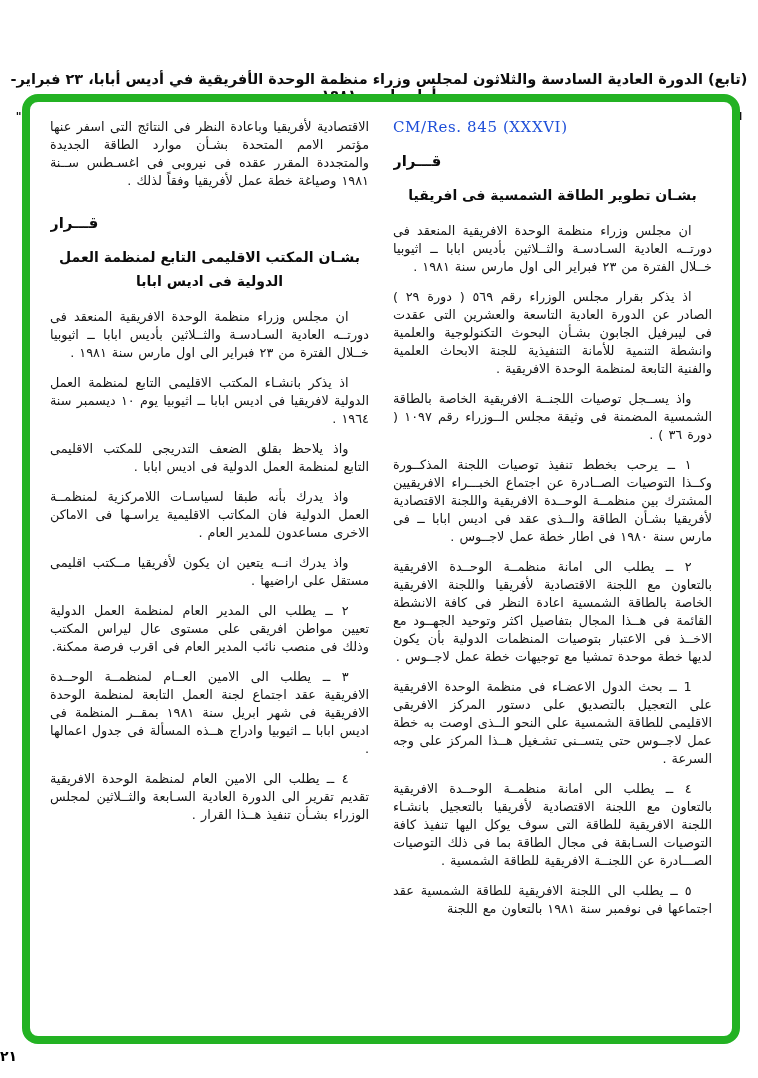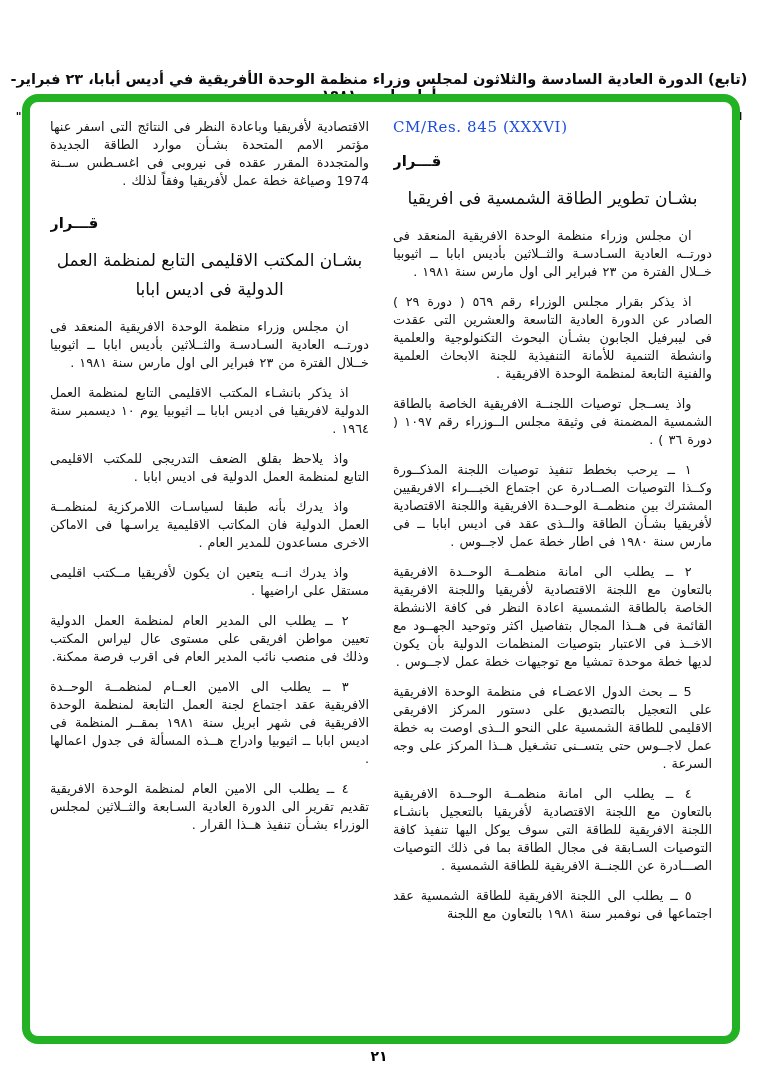--- a/index.html
+++ b/index.html
@@ -70,22 +70,22 @@
     direction: rtl;
     text-align: left;
     font-size: 15px;
     font-weight: bold;
     margin: 6px 0 14px 0;
     color: #0c0c0c;
   }
   .res-subject {
     direction: rtl;
     text-align: center;
-    font-size: 17px;
-    font-weight: normal;
+    font-size: 14px;
+    font-weight: bold;
     margin-bottom: 14px;
     color: #0c0c0c;
     line-height: 1.7;
   }
   .para {
     direction: rtl;
     text-align: justify;
     font-size: 12.8px;
     line-height: 18px;
     text-indent: 1.6em;
@@ -94,21 +94,20 @@
     color: #151515;
   }
   .para.no-indent { text-indent: 0; }
   .spacer-sm { height: 6px; }
   
   .page-number {
     position: absolute;
     left: 0;
     right: 0;
     top: 1048px;
-    text-align: center;
     font-size: 14px;
     font-weight: bold;
     letter-spacing: 2px;
     color: #000;
   }
 </style>
 </head>
 <body>
 
 <header class="doc-header">
@@ -122,28 +121,28 @@
     <section class="col">
       <div class="res-code">CM/Res. 845 (XXXVI)</div>
       <h2 class="res-heading">قـــرار</h2>
       <h3 class="res-subject">بشـان تطوير الطاقة الشمسية فى افريقيا</h3>
       <div>
           <p class="para">ان مجلس وزراء منظمة الوحدة الافريقية المنعقد فى دورتــه العادية السـادسـة والثــلاثين بأديس ابابا ــ اثيوبيا خــلال الفترة من ٢٣ فبراير الى اول مارس سنة ١٩٨١ .</p>
           <p class="para">اذ يذكر بقرار مجلس الوزراء رقم ٥٦٩ ( دورة ٢٩ ) الصادر عن الدورة العادية التاسعة والعشرين التى عقدت فى ليبرفيل الجابون بشـأن البحوث التكنولوجية والعلمية وانشطة التنمية للأمانة التنفيذية للجنة الابحاث العلمية والفنية التابعة لمنظمة الوحدة الافريقية .</p>
           <p class="para">واذ يســجل توصيات اللجنــة الافريقية الخاصة بالطاقة الشمسية المضمنة فى وثيقة مجلس الــوزراء رقم ١٠٩٧ ( دورة ٣٦ ) .</p>
           <p class="para">١ ــ يرحب بخطط تنفيذ توصيات اللجنة المذكــورة وكــذا التوصيات الصــادرة عن اجتماع الخبـــراء الافريقيين المشترك بين منظمــة الوحــدة الافريقية واللجنة الاقتصادية لأفريقيا بشـأن الطاقة والــذى عقد فى اديس ابابا ــ فى مارس سنة ١٩٨٠ فى اطار خطة عمل لاجــوس .</p>
           <p class="para">٢ ــ يطلب الى امانة منظمــة الوحــدة الافريقية بالتعاون مع اللجنة الاقتصادية لأفريقيا واللجنة الافريقية الخاصة بالطاقة الشمسية اعادة النظر فى كافة الانشطة القائمة فى هــذا المجال بتفاصيل اكثر وتوحيد الجهــود مع الاخــذ فى الاعتبار بتوصيات المنظمات الدولية بأن يكون لديها خطة موحدة تمشيا مع توجيهات خطة عمل لاجــوس .</p>
-          <p class="para">5 ــ بحث الدول الاعضـاء فى منظمة الوحدة الافريقية على التعجيل بالتصديق على دستور المركز الافريقى الاقليمى للطاقة الشمسية على النحو الــذى اوصت به خطة عمل لاجــوس حتى يتســنى تشـغيل هــذا المركز على وجه السرعة .</p>
+          <p class="para">1 ــ بحث الدول الاعضـاء فى منظمة الوحدة الافريقية على التعجيل بالتصديق على دستور المركز الافريقى الاقليمى للطاقة الشمسية على النحو الــذى اوصت به خطة عمل لاجــوس حتى يتســنى تشـغيل هــذا المركز على وجه السرعة .</p>
           <p class="para">٤ ــ يطلب الى امانة منظمــة الوحــدة الافريقية بالتعاون مع اللجنة الاقتصادية لأفريقيا بالتعجيل بانشـاء اللجنة الافريقية للطاقة التى سوف يوكل اليها تنفيذ كافة التوصيات السـابقة فى مجال الطاقة بما فى ذلك التوصيات الصـــادرة عن اللجنــة الافريقية للطاقة الشمسية .</p>
           <p class="para">٥ ــ يطلب الى اللجنة الافريقية للطاقة الشمسية عقد اجتماعها فى نوفمبر سنة ١٩٨١ بالتعاون مع اللجنة</p>
         </div>
     </section>
 
     <section class="col">
-      <p class="para no-indent">الاقتصادية لأفريقيا وباعادة النظر فى النتائج التى اسفر عنها مؤتمر الامم المتحدة بشـأن موارد الطاقة الجديدة والمتجددة المقرر عقده فى نيروبى فى اغسـطس ســنة 1974 وصياغة خطة عمل لأفريقيا وفقاً لذلك .</p>
+      <p class="para no-indent">الاقتصادية لأفريقيا وباعادة النظر فى النتائج التى اسفر عنها مؤتمر الامم المتحدة بشـأن موارد الطاقة الجديدة والمتجددة المقرر عقده فى نيروبى فى اغسـطس ســنة ١٩٨١ وصياغة خطة عمل لأفريقيا وفقاً لذلك .</p>
       <div class="spacer-sm"></div>
       <h2 class="res-heading">قـــرار</h2>
       <h3 class="res-subject">
         <span>بشـان المكتب الاقليمى التابع لمنظمة العمل</span><br>
         <span>الدولية فى اديس ابابا</span>
       </h3>
       <div>
           <p class="para">ان مجلس وزراء منظمة الوحدة الافريقية المنعقد فى دورتــه العادية السـادسـة والثــلاثين بأديس ابابا ــ اثيوبيا خــلال الفترة من ٢٣ فبراير الى اول مارس سنة ١٩٨١ .</p>
           <p class="para">اذ يذكر بانشـاء المكتب الاقليمى التابع لمنظمة العمل الدولية لافريقيا فى اديس ابابا ــ اثيوبيا يوم ١٠ ديسمبر سنة ١٩٦٤ .</p>
           <p class="para">واذ يلاحظ بقلق الضعف التدريجى للمكتب الاقليمى التابع لمنظمة العمل الدولية فى اديس ابابا .</p>

